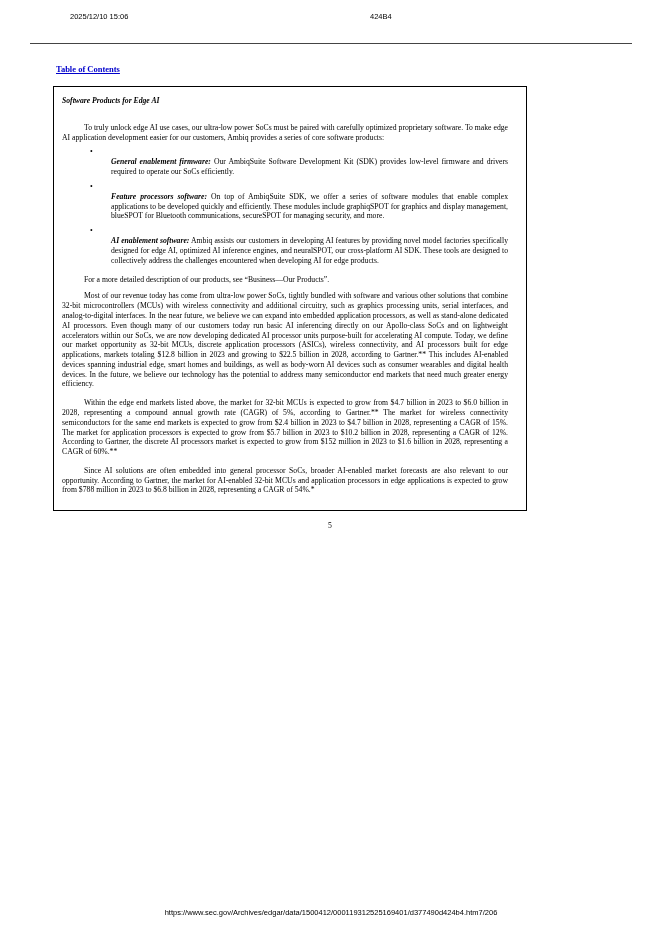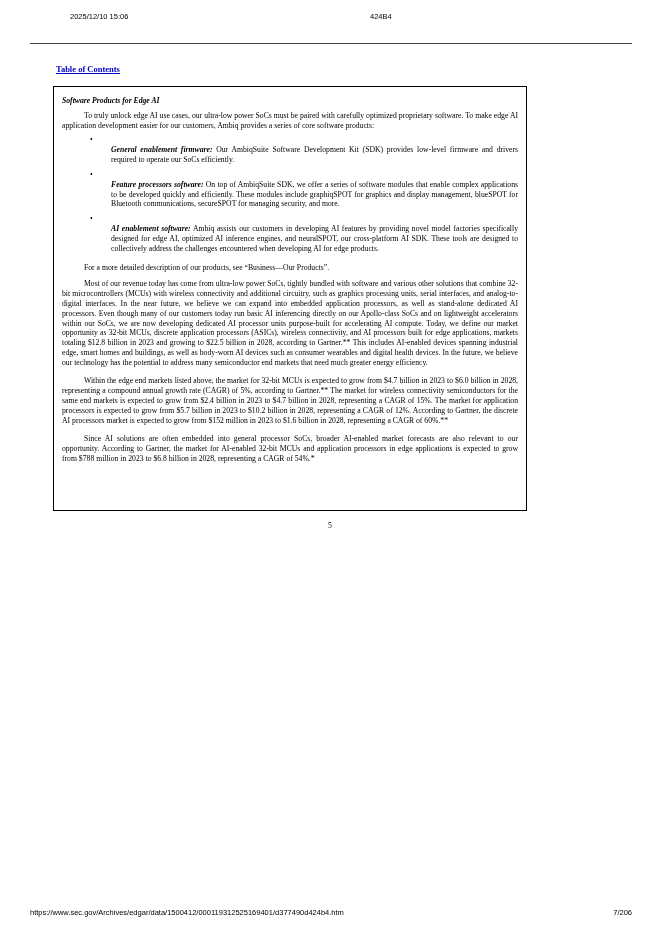--- a/index.html
+++ b/index.html
@@ -39,31 +39,31 @@
     cursor: pointer;
   }
 
   
   .doc-box {
     position: absolute;
     top: 86px; left: 53px;
     width: 474px;
     min-height: 425px;
     border: 1px solid #000;
-    padding: 9px 8px 10px 8px;
+    padding: 9px 18px 10px 8px;
     font-size: 7.7px;
     line-height: 1.27;
   }
   .h-italic { font-weight: bold; font-style: italic; }
   .h-bold   { font-weight: bold; }
   .para {
     text-align: justify;
     text-indent: 22px;
   }
-  .mt-s  { margin-top: 5px; font-family: Liberation Serif, serif; }
+  .mt-s  { margin-top: 17px; font-family: Liberation Serif, serif; }
   .mt-m  { margin-top: 7px; }
   .mt-l  { margin-top: 9px; }
   .mt-xl { margin-top: 16px; }
 
   .bullet { display: flex; margin-top: 5px; padding-left: 28px; }
   .bullet .marker { width: 21px; flex: none; }
   .bullet .btext { flex: 1; text-align: justify; margin-top: 10px; }
   .lead { font-weight: bold; font-style: italic; }
 
   
@@ -75,21 +75,21 @@
     font-size: 7.7px;
   }
 
   
   .print-footer {
     position: absolute;
     left: 30px; right: 30px; top: 908px;
     font-family: "Liberation Sans", sans-serif;
     font-size: 7.5px;
     display: flex;
-    justify-content: space-between;
+    justify-content: center;
   }
 </style>
 </head>
 <body>
 
 <div class="page">
 
   <div class="print-header">
     <span class="ts">2025/12/10 15:06</span>
     <span class="doc-type">424B4</span>

